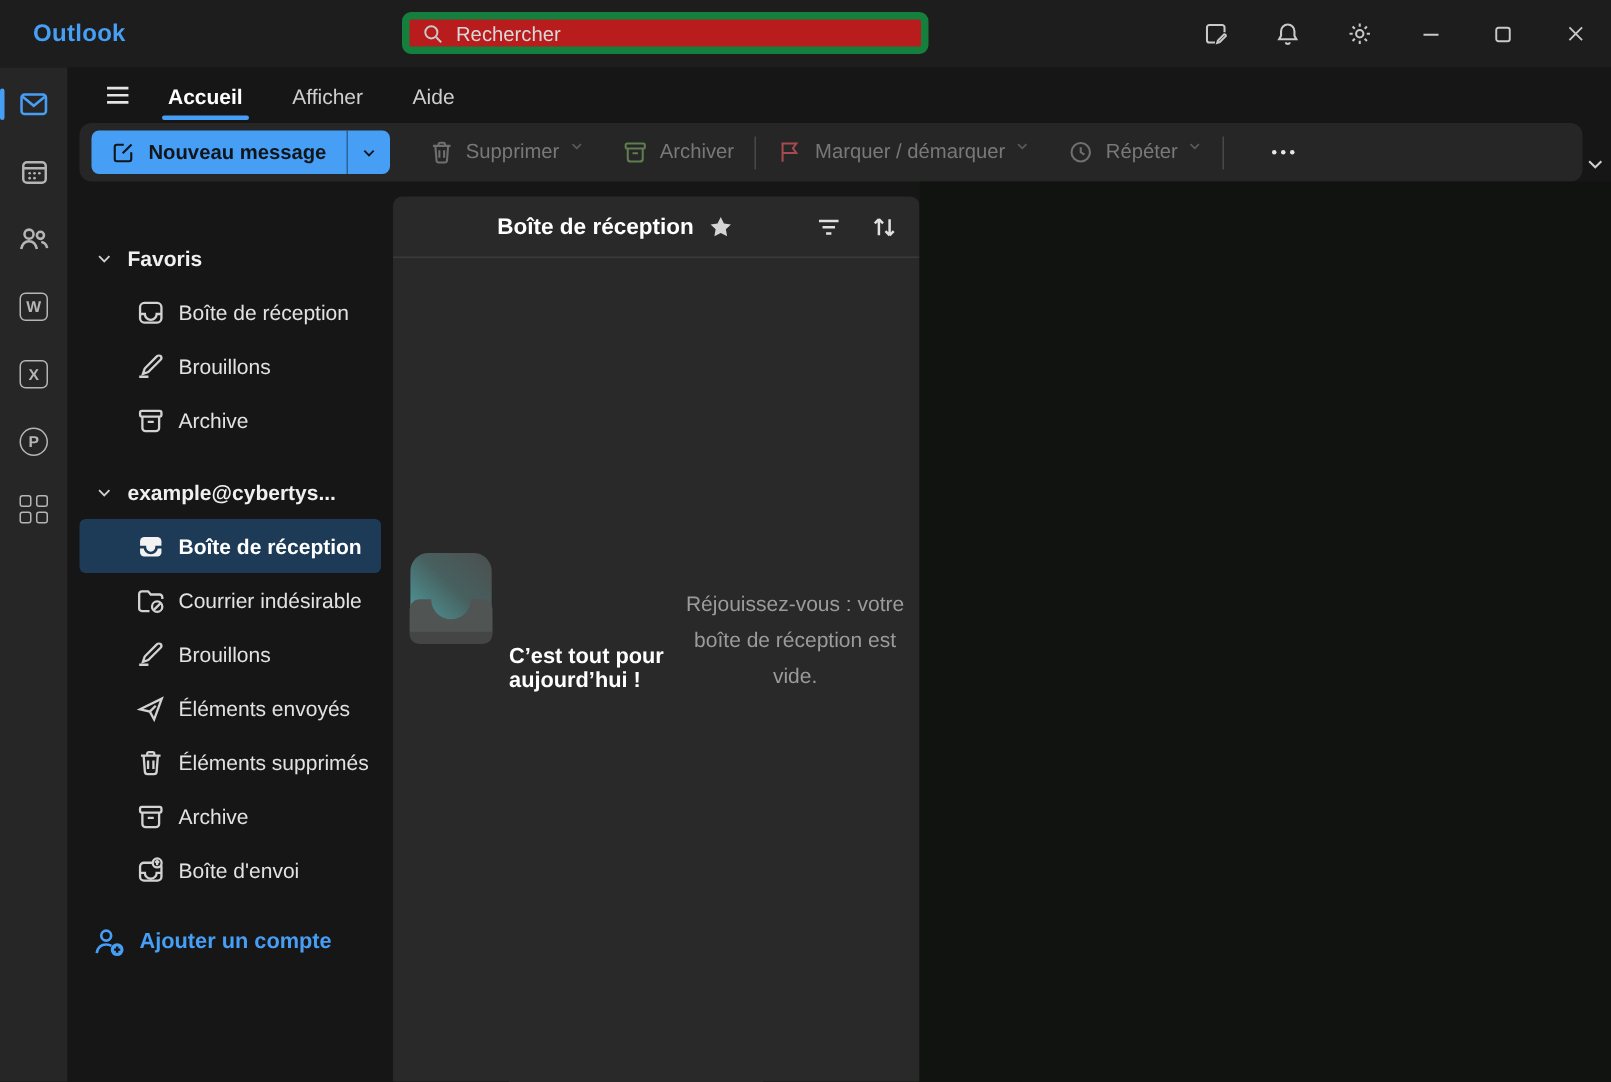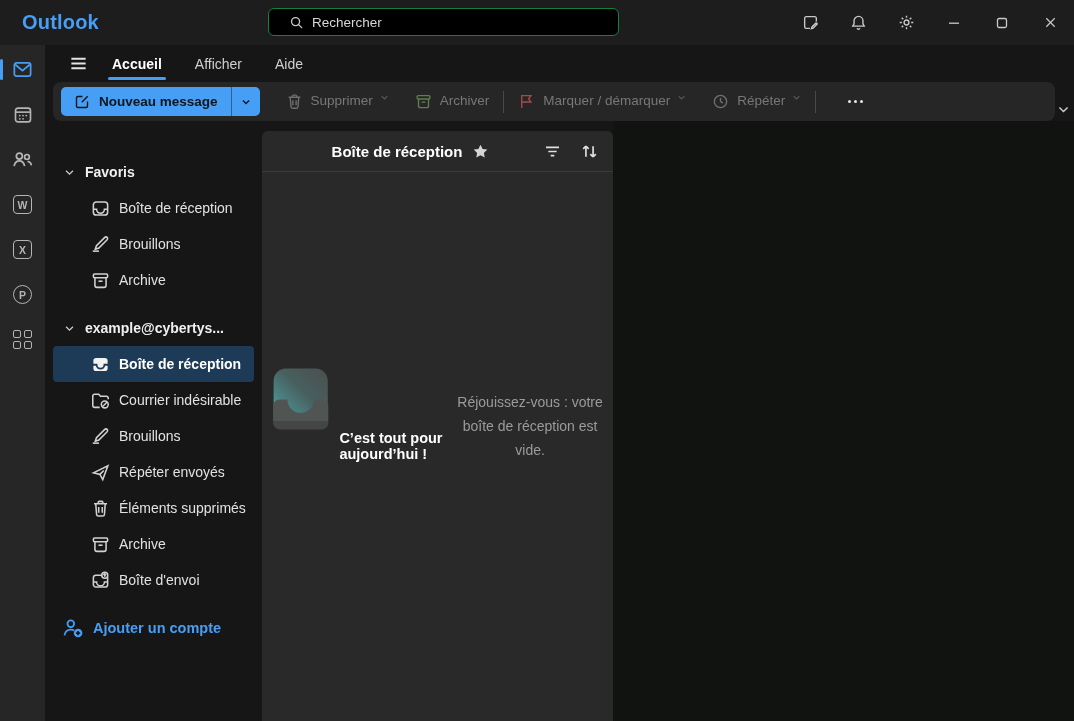--- a/index.html
+++ b/index.html
@@ -4,24 +4,24 @@
 <style>
   * { margin:0; padding:0; box-sizing:border-box; }
   html,body { width:1074px; height:721px; overflow:hidden; background:#161616;
     font-family:"Liberation Sans", sans-serif; -webkit-font-smoothing:antialiased; }
   .window { position:absolute; inset:0; }
   svg { display:block; }
 
   
   .titlebar { position:absolute; left:0; top:0; width:1074px; height:45px; background:#1d1d1d; }
   .brand { position:absolute; left:22px; top:0; height:45px; display:flex; align-items:center;
-    color:#479ef5; font-size:20px; font-weight:bold; letter-spacing:.2px; }
+    color:#479ef5; font-size:16px; font-weight:bold; letter-spacing:.2px; }
   .searchbox { position:absolute; left:268px; top:8px; width:351px; height:28px;
-    background:#000000; border:1px solid #15803d; border-radius:6px;
-    display:flex; align-items:center; padding:0 20px; gap:8px; color:#c9c9c9; }
+    background:#b91c1c; border:5px solid #15803d; border-radius:6px;
+    display:flex; align-items:center; padding:0 8px; gap:8px; color:#c9c9c9; }
   .searchbox input { flex:1; background:transparent; border:none; outline:none;
     color:#e6e6e6; font-size:13.5px; font-family:"Liberation Sans", sans-serif; }
   .searchbox input::placeholder { color:#d8d8d8; opacity:1; }
   .tb-actions { position:absolute; right:0; top:0; height:45px; display:flex; }
   .tb-btn { width:48px; height:45px; display:flex; align-items:center; justify-content:center; color:#c9c9c9; }
 
   
   .rail { position:absolute; left:0; top:45px; width:45px; bottom:0; background:#262626; }
   .rail-item { position:relative; height:45px; display:flex; align-items:center; justify-content:center; color:#b5b5b5; }
   .rail-item:first-child { margin-top:2px; }
@@ -381,21 +381,21 @@
         <span>Brouillons</span>
       </div>
 
       <div class="frow">
         <span class="ficon">
           <svg width="19" height="19" viewBox="0 0 16 16" fill="none" stroke="currentColor" stroke-width="1.3">
             <path d="M2 8.3L14.2 2.3 9.9 14l-2.4-4.4L2 8.3z"></path>
               <path d="M7.5 9.6l3.3-3.3"></path>
           </svg>
         </span>
-        <span>Répéter envoyés</span>
+        <span>Éléments envoyés</span>
       </div>
 
       <div class="frow">
         <span class="ficon">
           <svg width="19" height="19" viewBox="0 0 16 16" fill="none" stroke="currentColor" stroke-width="1.3">
             <path d="M2.5 4h11M6 4V2.9a.9.9 0 0 1 .9-.9h2.2a.9.9 0 0 1 .9.9V4M4 4l.7 9a1.5 1.5 0 0 0 1.5 1.4h3.6A1.5 1.5 0 0 0 11.3 13l.7-9"></path>
             <path d="M6.5 6.8v4.7M9.5 6.8v4.7"></path>
           </svg>
         </span>
         <span>Éléments supprimés</span>

